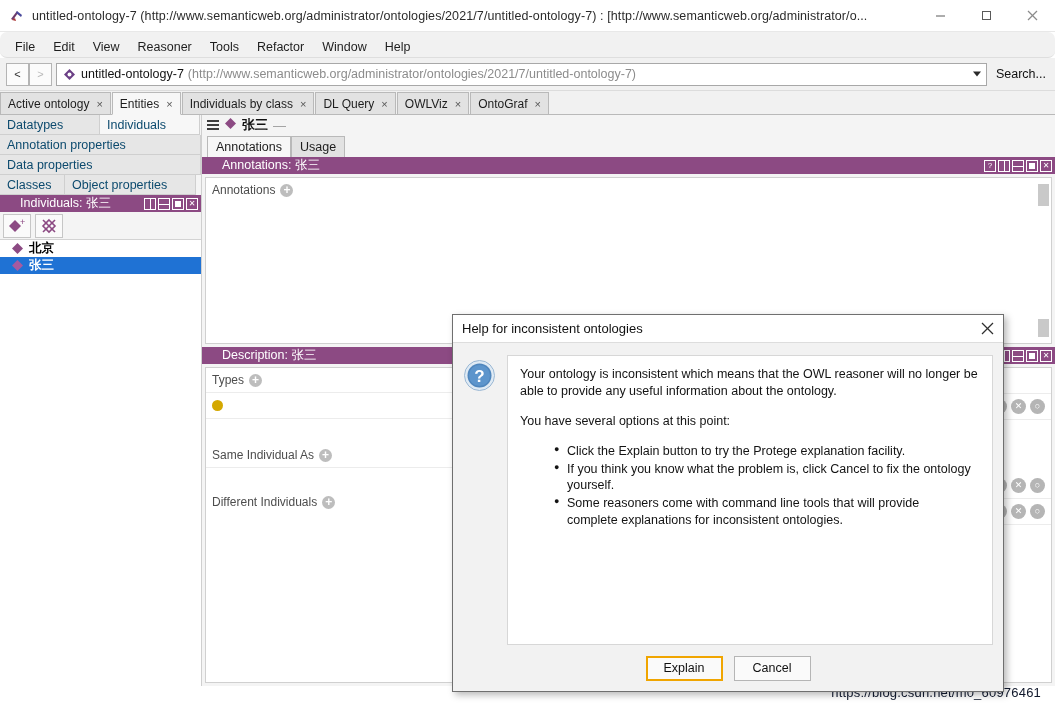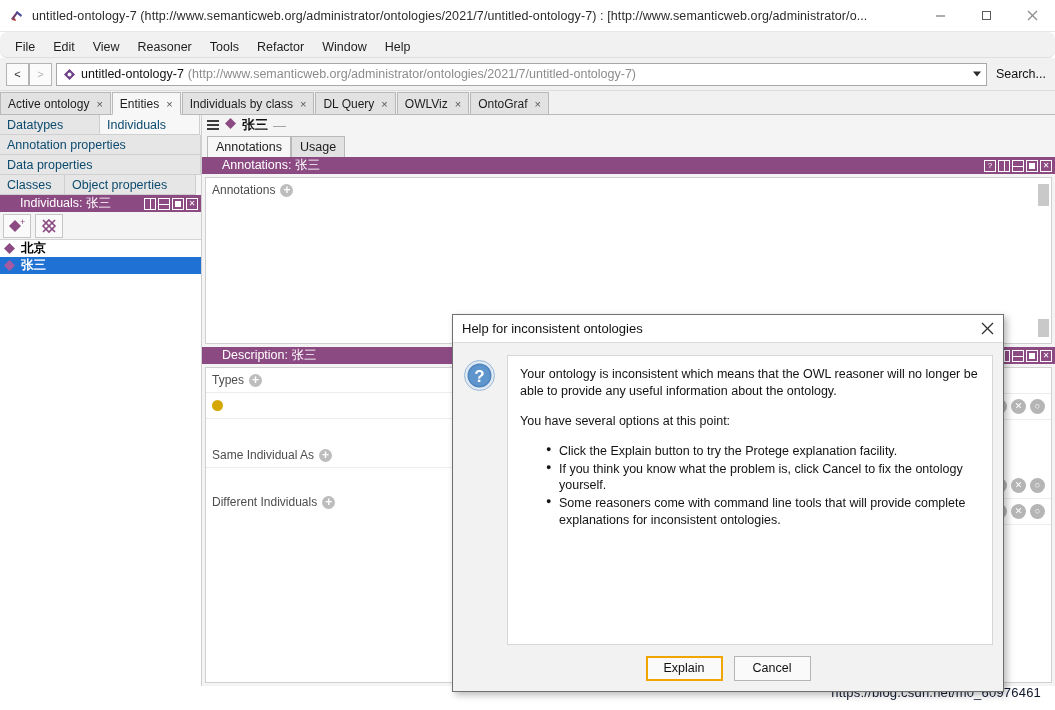--- a/index.html
+++ b/index.html
@@ -74,21 +74,21 @@
   .picon.sph::before{content:"";position:absolute;top:50%;left:0;right:0;
     height:1px;background:#fff;}
   .picon.max::before{content:"";position:absolute;left:2px;right:2px;top:2px;bottom:2px;
     background:#fff;}
   
   #ind-toolbar{height:27px;background:#f4f4f4;display:flex;align-items:center;
     padding-left:3px;gap:4px;border-bottom:1px solid #d3d3d3;}
   .tbtn{width:26px;height:22px;border:1px solid #c6c6c6;background:#fafafa;
     display:flex;align-items:center;justify-content:center;}
   #ind-list{flex:1;background:#fff;overflow:hidden;}
-  .ind-item{height:17px;display:flex;align-items:center;padding-left:3px;
+  .ind-item{height:17px;display:flex;align-items:center;padding-left:11px;
     font-size:12.5px;font-weight:bold;color:#000;font-family:Liberation Mono, monospace;}
   .ind-item.sel{background:#1f72d4;color:#fff;}
   .dmd{width:13px;height:13px;margin-right:5px;flex:0 0 auto;}
   
   #right{flex:1;display:flex;flex-direction:column;background:#f4f4f4;position:relative;}
   #entity-head{height:20px;display:flex;align-items:center;padding-left:5px;gap:5px;
     background:#f4f4f4;}
   #burger{width:12px;height:10px;display:flex;flex-direction:column;justify-content:space-between;}
   #burger i{display:block;height:2px;background:#3c3c3c;}
   #ent-name{font-size:13px;font-weight:bold;color:#111;}
@@ -133,21 +133,21 @@
   #dlg-title{height:27px;background:#fff;border-bottom:1px solid #dddddd;
     display:flex;align-items:center;padding:0 6px 0 9px;}
   #dlg-title .t{flex:1;font-size:13px;color:#111;}
   #dlg-close{width:20px;height:20px;display:flex;align-items:center;justify-content:center;
     color:#303030;font-size:14px;}
   #dlg-main{flex:1;display:flex;padding:12px 10px 0 10px;}
   #dlg-q{width:36px;flex:0 0 auto;padding-top:4px;}
   #dlg-text{flex:1;background:#fff;border:1px solid #d7d7d7;margin-left:8px;
     padding:10px 12px;font-size:12.5px;line-height:1.35;color:#131313;overflow:hidden;}
   #dlg-text p{margin:0 0 13px 0;}
-  #dlg-text ul{margin:0;padding-left:26px;list-style:none;}
+  #dlg-text ul{margin:8px;padding-left:26px;list-style:none;}
   #dlg-text li{margin-bottom:1px;position:relative;padding-left:13px;}
   #dlg-text li::before{content:"\25CF";position:absolute;left:0;top:0;font-size:9px;}
   #dlg-buttons{height:46px;display:flex;align-items:center;justify-content:center;gap:11px;}
   .dbtn{min-width:77px;height:25px;border:1px solid #b5b5b5;background:#fafafa;
     display:flex;align-items:center;justify-content:center;font-size:12.5px;color:#111;
     box-sizing:border-box;}
   .dbtn.focus{border:2px solid #f0a500;}
   
   #watermark{position:absolute;right:14px;bottom:10px;font-size:13px;color:#0f172a;
     letter-spacing:.2px;user-select:none;margin-top:16px;}

